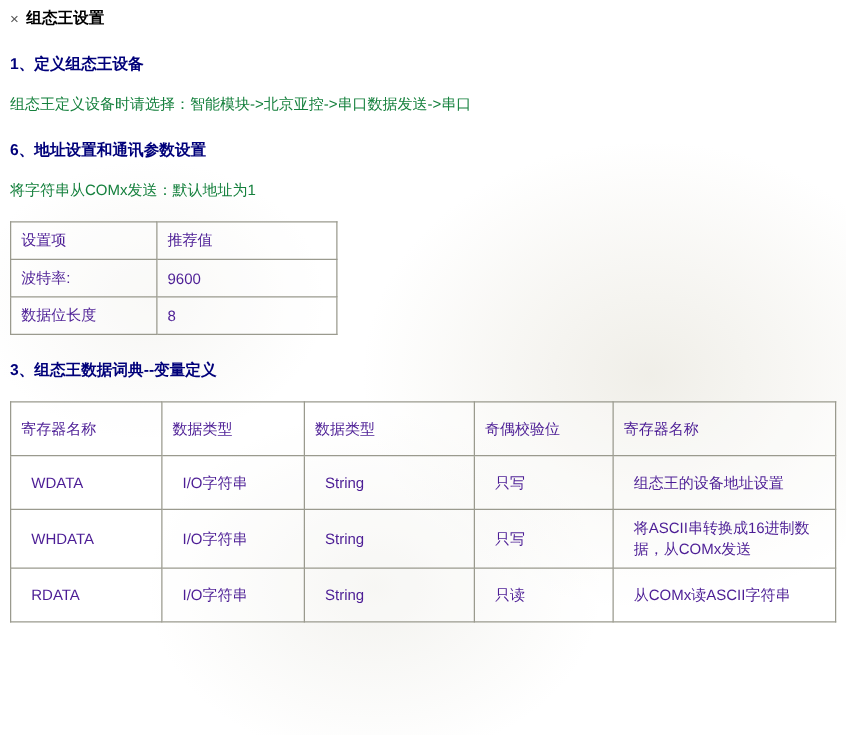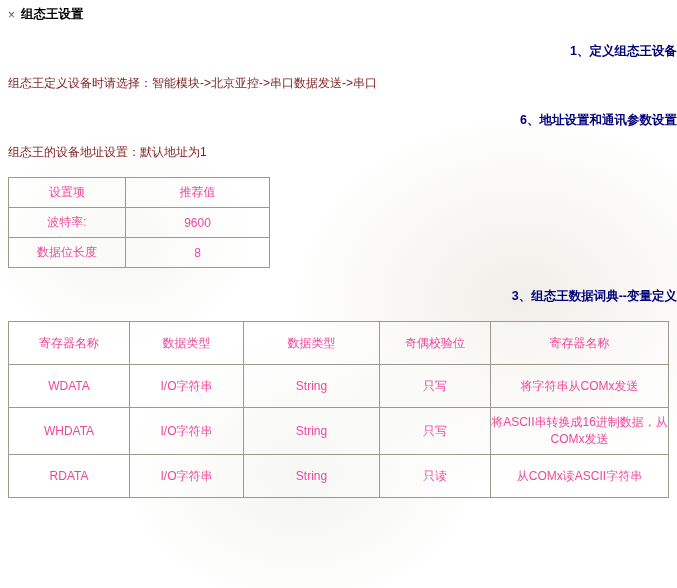--- a/index.html
+++ b/index.html
@@ -46,39 +46,38 @@
     font-size: 12px;
     color: #555;
     line-height: 1;
     font-weight: normal;
   }
   h2.section {
     font-size: 12.5px;
     font-weight: bold;
     color: #00007a;
     margin: 20px 0 0 8px;
-    text-align: right;
   }
   p.para {
     font-size: 12px;
-    color: #7f1d1d;
+    color: #15803d;
     margin: 14px 0 0 8px;
     line-height: 1.5;
   }
   
   table.tbl {
     border-collapse: collapse;
     margin-left: 8px;
     background: transparent;
   }
   table.tbl td, table.tbl th {
     border: 1px solid #9a9a8e;
     font-size: 12px;
-    color: #ec4899;
-    text-align: center;
+    color: #4c1d95;
+    text-align: left;
     vertical-align: middle;
     font-weight: normal;
     padding: 6px 8px;
     background: rgba(255,255,255,0.35);
   }
   #settings-table {
     margin-top: 16px;
     width: 262px;
   }
   #settings-table td:first-child { width: 100px; }
@@ -90,21 +89,21 @@
     width: 661px;
     table-layout: fixed;
   }
   #dict-table th {
     font-weight: normal;
     height: 30px;
     padding: 6px 8px;
   }
   #dict-table td {
     height: 30px;
-    padding: 6px 0;
+    padding: 6px 16px;
     margin-top: 20px;
   }
   #dict-table .c0 { width: 104px; }
   #dict-table .c1 { width: 97px; }
   #dict-table .c2 { width: 119px; }
   #dict-table .c3 { width: 94px; }
   #dict-table .c4 { width: auto; }
   .mono-ish { font-family: "Liberation Sans", sans-serif; }
 </style>
 </head>
@@ -116,21 +115,21 @@
 
   <div class="page-title">
     <span class="close-x">×</span>
     <span>组态王设置</span>
   </div>
 
   <h2 class="section">1、定义组态王设备</h2>
   <p class="para">组态王定义设备时请选择：智能模块-&gt;北京亚控-&gt;串口数据发送-&gt;串口</p>
 
   <h2 class="section">6、地址设置和通讯参数设置</h2>
-  <p class="para">组态王的设备地址设置：默认地址为1</p>
+  <p class="para">将字符串从COMx发送：默认地址为1</p>
 
   <table class="tbl" id="settings-table">
     <tbody>
       <tr>
         <td>设置项</td>
         <td>推荐值</td>
       </tr>
       <tr>
         <td>波特率:</td>
         <td>9600</td>
@@ -151,21 +150,21 @@
         <th class="c1">数据类型</th>
         <th class="c2">数据类型</th>
         <th class="c3">奇偶校验位</th>
         <th class="c4">寄存器名称</th>
       </tr>
       <tr>
         <td class="c0 mono-ish">WDATA</td>
         <td class="c1">I/O字符串</td>
         <td class="c2 mono-ish">String</td>
         <td class="c3">只写</td>
-        <td class="c4">将字符串从COMx发送</td>
+        <td class="c4">组态王的设备地址设置</td>
       </tr>
       <tr>
         <td class="c0 mono-ish">WHDATA</td>
         <td class="c1">I/O字符串</td>
         <td class="c2 mono-ish">String</td>
         <td class="c3">只写</td>
         <td class="c4">将ASCII串转换成16进制数据，从COMx发送</td>
       </tr>
       <tr>
         <td class="c0 mono-ish">RDATA</td>

